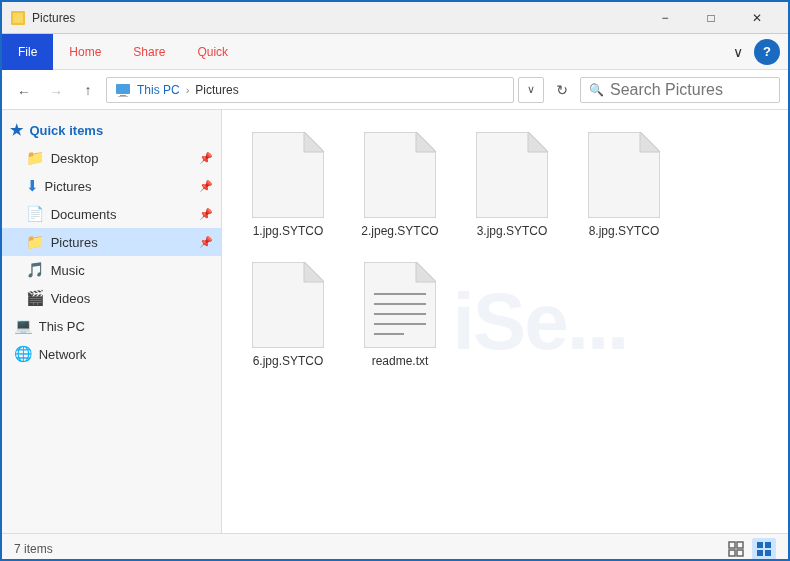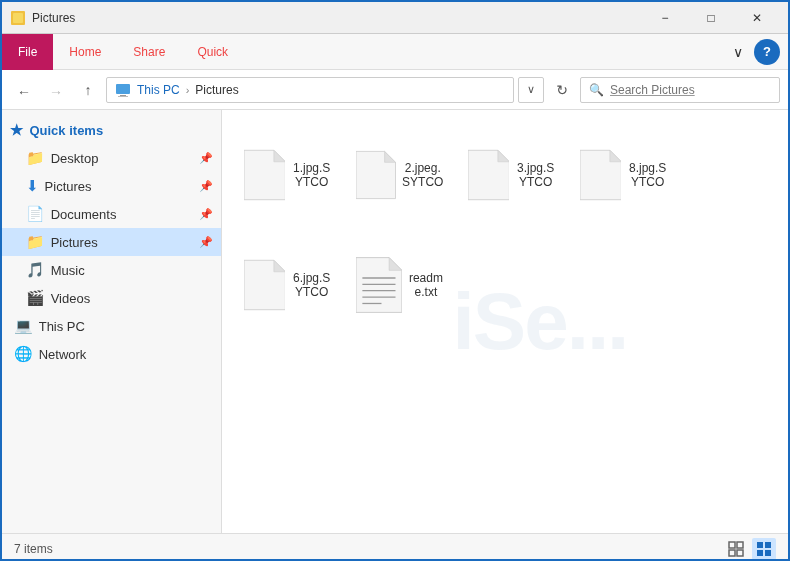--- a/index.html
+++ b/index.html
@@ -62,21 +62,21 @@
     .ribbon-tab {
       height: 36px;
       padding: 0 16px;
       display: flex;
       align-items: center;
       font-size: 12px;
       cursor: pointer;
       color: #ef4444;
     }
     .ribbon-tab.active {
-      background: #be185d;
+      background: #1d4ed8;
       color: #fff;
     }
     .ribbon-expand {
       margin-left: auto;
       display: flex;
       align-items: center;
       padding-right: 8px;
       gap: 4px;
     }
     .ribbon-expand-btn {
@@ -170,25 +170,24 @@
       display: flex;
       align-items: center;
       padding: 0 8px;
       gap: 6px;
       background: #fff;
     }
     .search-icon-svg { color: #888; font-size: 12px; }
     .search-box input {
       border: none;
       outline: none;
-      font-size: 12px;
+      font-size: 16px;
       color: #999;
       background: transparent;
       width: 100%;
-      text-decoration: underline;
     }
 
     
     .main-layout {
       display: flex;
       height: calc(561px - 32px - 36px - 40px - 30px);
     }
 
     
     .sidebar {
@@ -234,21 +233,21 @@
       align-content: flex-start;
       gap: 12px;
       overflow-y: auto;
       position: relative;
     }
 
     
     .file-item {
       width: 100px;
       display: flex;
-      flex-direction: row;
+      flex-direction: column;
       align-items: center;
       gap: 6px;
       cursor: pointer;
       padding: 6px;
       border-radius: 3px;
     }
     .file-icon {
       width: 72px;
       height: 86px;
       position: relative;

